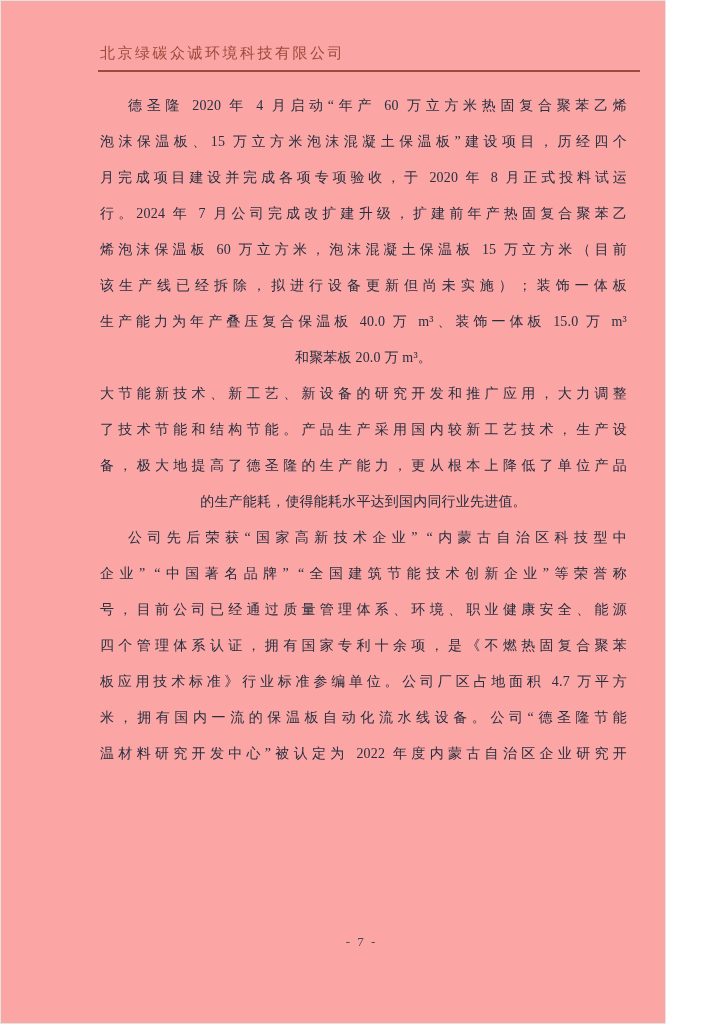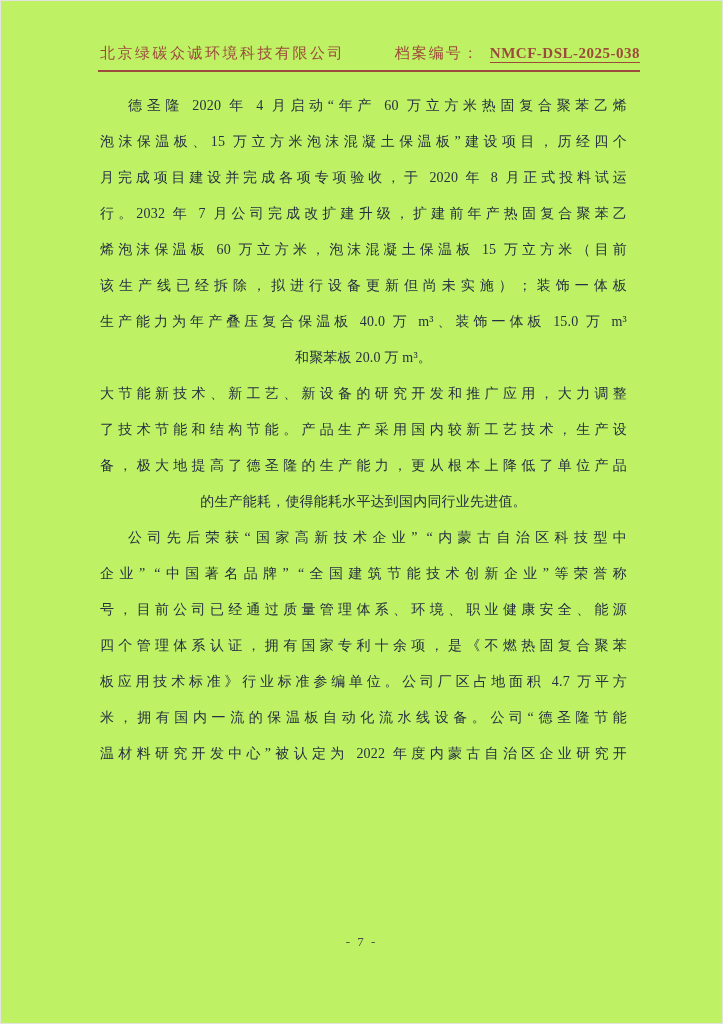--- a/index.html
+++ b/index.html
@@ -1,20 +1,20 @@
 <!DOCTYPE html>
 <html><head>
 <meta charset="utf-8">
 <style>
   html, body { margin: 0; padding: 0; background: #ffffff; }
   .page {
     position: relative;
-    width: 723px;
+    width: 666px;
     height: 1024px;
-    background: #bef264;
+    background: #fca5a5;
     box-shadow: inset 0 0 0 1px #e3e3e0;
     font-family: "Liberation Serif", "DejaVu Serif", serif;
     overflow: hidden;
   }
   .header {
     position: absolute;
     left: 100px;
     top: 44px;
     width: 540px;
     display: flex;
@@ -70,31 +70,28 @@
     color: #4a4a4a;
     letter-spacing: 2px;
   }
 </style>
 </head>
 <body>
 
 <div class="page">
   <div class="header">
     <span class="company">北京绿碳众诚环境科技有限公司</span>
-    <span class="archive">
-      <span class="label">档案编号：</span><span class="num">NMCF-DSL-2025-038</span>
-    </span>
   </div>
   <div class="rule"></div>
   <div class="doc-body" id="doc-body">
       <div class="paragraph">
         <div class="text-line indent fill">德圣隆 2020 年 4 月启动“年产 60 万立方米热固复合聚苯乙烯</div>
         <div class="text-line fill">泡沫保温板、15 万立方米泡沫混凝土保温板”建设项目，历经四个</div>
         <div class="text-line fill">月完成项目建设并完成各项专项验收，于 2020 年 8 月正式投料试运</div>
-        <div class="text-line fill">行。2032 年 7 月公司完成改扩建升级，扩建前年产热固复合聚苯乙</div>
+        <div class="text-line fill">行。2024 年 7 月公司完成改扩建升级，扩建前年产热固复合聚苯乙</div>
         <div class="text-line fill">烯泡沫保温板 60 万立方米，泡沫混凝土保温板 15 万立方米（目前</div>
         <div class="text-line fill">该生产线已经拆除，拟进行设备更新但尚未实施）；装饰一体板</div>
         <div class="text-line fill">生产能力为年产叠压复合保温板 40.0 万 m³、装饰一体板 15.0 万 m³</div>
         <div class="text-line">和聚苯板 20.0 万 m³。</div>
       </div>
       <div class="paragraph">
         <div class="text-line fill">大节能新技术、新工艺、新设备的研究开发和推广应用，大力调整</div>
         <div class="text-line fill">了技术节能和结构节能。产品生产采用国内较新工艺技术，生产设</div>
         <div class="text-line fill">备，极大地提高了德圣隆的生产能力，更从根本上降低了单位产品</div>
         <div class="text-line">的生产能耗，使得能耗水平达到国内同行业先进值。</div>

